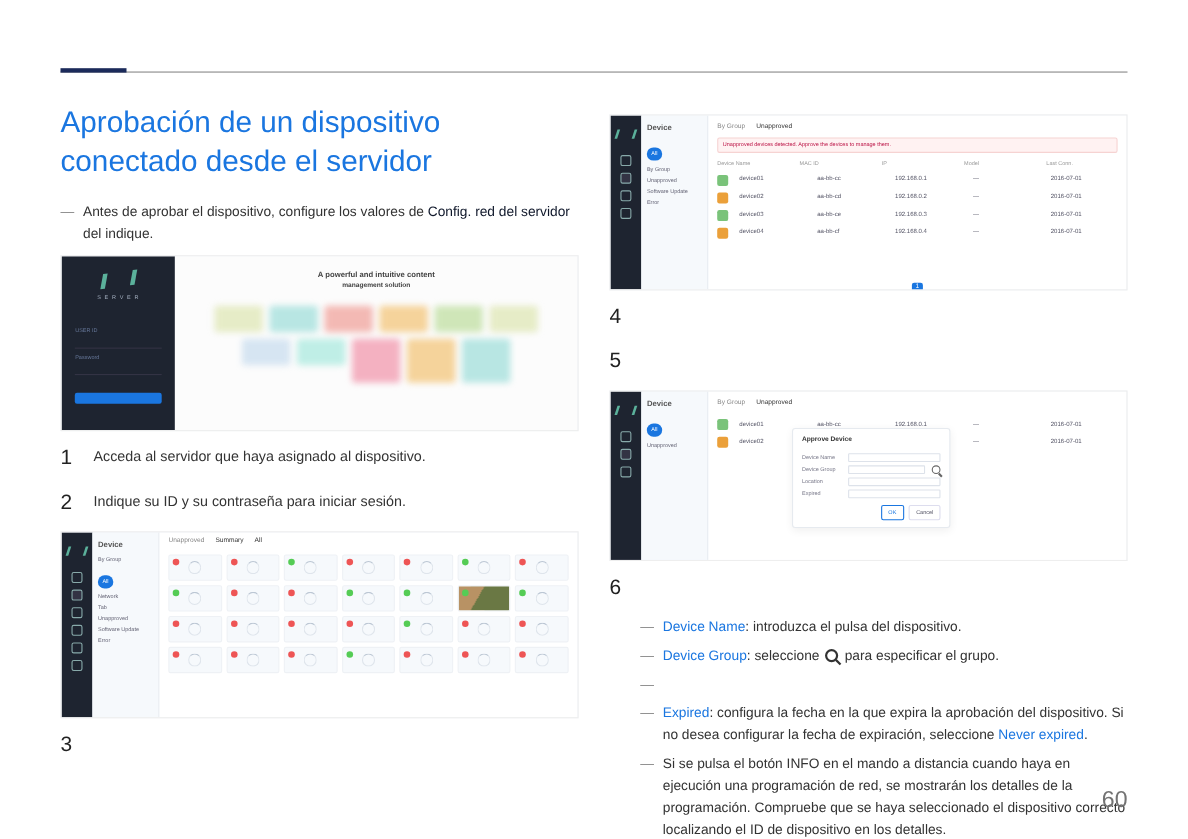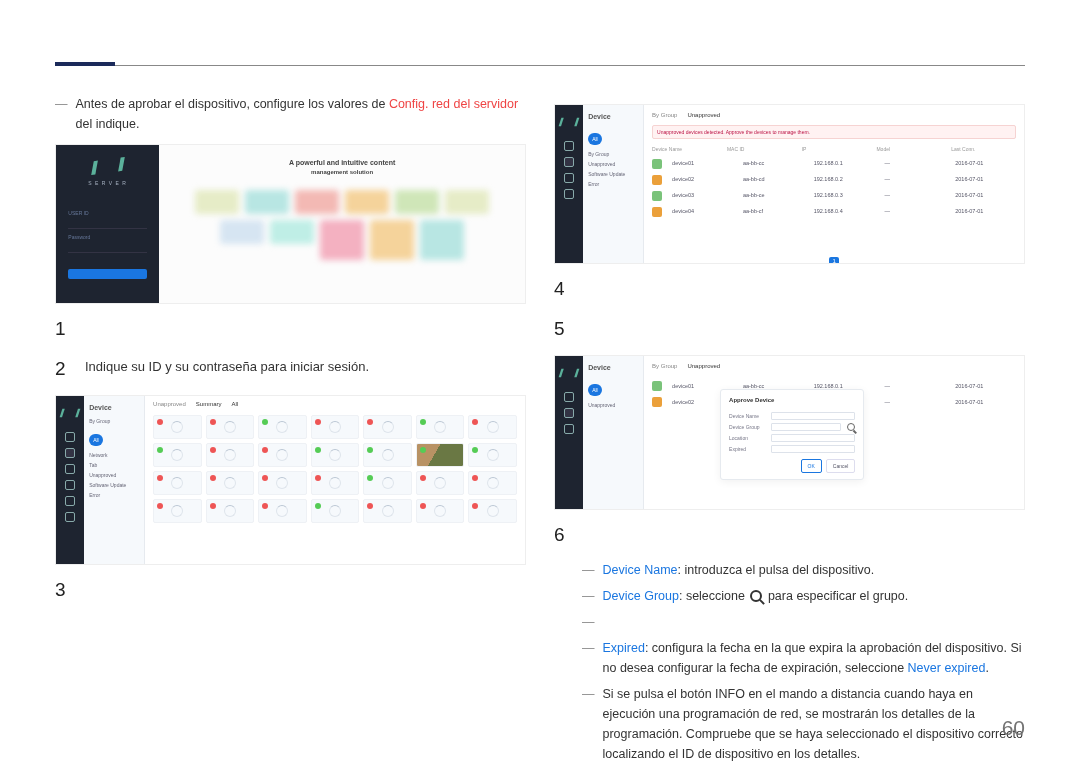--- a/index.html
+++ b/index.html
@@ -47,21 +47,21 @@
     display: flex;
     gap: 8px;
     font-size: 12.5px;
     margin-bottom: 10px;
   }
   .note-dash {
     color: #888;
     flex-shrink: 0;
   }
   .blue { color: #1a76e0; }
-  .red { color: #ef4444; }
+  .red { color: #0f172a; }
   .step {
     display: flex;
     gap: 14px;
     margin: 10px 0;
   }
   .step-num {
     font-size: 19px;
     font-weight: 300;
     color: #222;
     min-width: 16px;
@@ -164,20 +164,21 @@
 </head>
 <body>
 
 <div class="header-bar">
   <div class="header-accent"></div>
 </div>
 
 <div class="columns">
 
   <div class="col">
+    <h1>Aprobación de un dispositivo conectado desde el servidor</h1>
 
     <div class="note-line">
       <span class="note-dash">―</span>
       <span>
         <span>Antes de aprobar el dispositivo, configure los valores de </span><span class="red">Config. red del servidor</span><span> del indique.</span>
       </span>
     </div>
 
     <div class="screenshot ss1">
       <div class="ss1-left">
@@ -205,20 +206,21 @@
           <div class="ss1-card" style="background:#bfeee6"></div>
           <div class="ss1-card" style="background:#f4b1c1;height:40px"></div>
           <div class="ss1-card" style="background:#f5d39b;height:40px"></div>
           <div class="ss1-card" style="background:#b8e6e3;height:40px"></div>
         </div>
       </div>
     </div>
 
     <div class="step">
       <div class="step-num">1</div>
+      <div class="step-text">Acceda al servidor que haya asignado al dispositivo.</div>
     </div>
     <div class="step">
       <div class="step-num">2</div>
       <div class="step-text">Indique su ID y su contraseña para iniciar sesión.</div>
     </div>
 
     <div class="screenshot ss2">
       <div class="ss2-side">
         <div class="ss1-logo" style="transform:scale(.6) skewX(-18deg)"></div>
         <div class="ss2-side-ico"></div>

